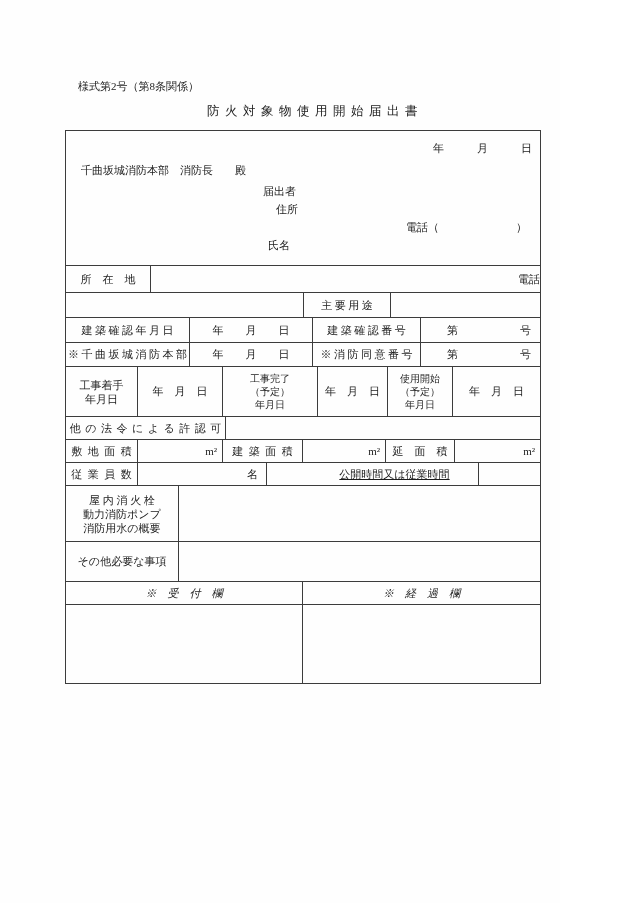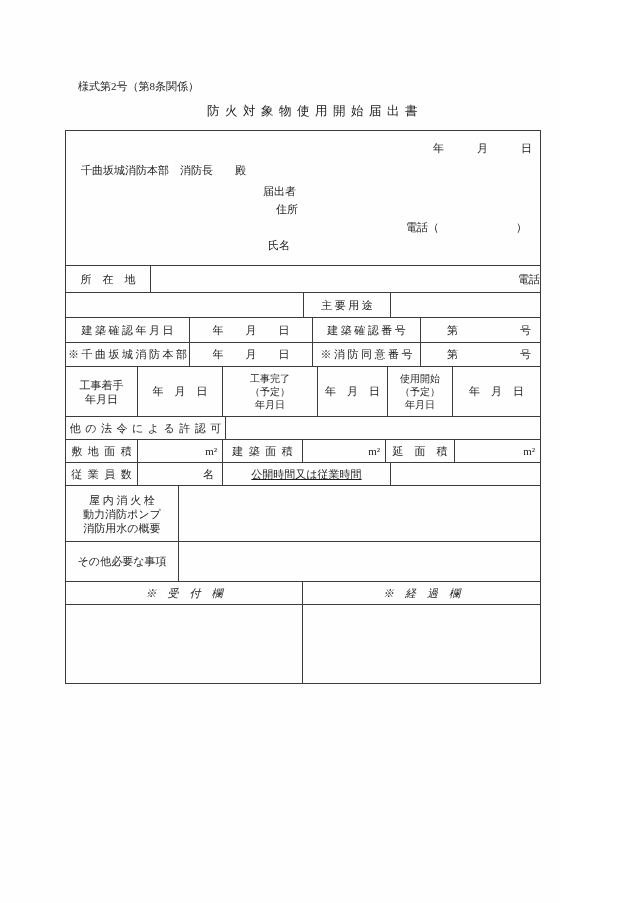--- a/index.html
+++ b/index.html
@@ -115,21 +115,21 @@
 
     <div class="row" style="height:23px;">
       <div class="cell" style="width:72px;"><span class="ls5">敷地面積</span></div>
       <div class="cell right-pad" style="width:85px;padding-right:5px;">m²</div>
       <div class="cell" style="width:80px;"><span class="ls5">建築面積</span></div>
       <div class="cell right-pad" style="width:83px;padding-right:5px;">m²</div>
       <div class="cell" style="width:69px;">延　面　積</div>
       <div class="cell fill no-r right-pad" style="padding-right:5px;">m²</div>
     </div>
 
-    <div class="row" style="height:23px;">
+    <div class="row" style="height:23px;gap:44px;">
       <div class="cell" style="width:72px;"><span class="ls5">従業員数</span></div>
       <div class="cell right-pad" style="width:85px;padding-right:8px;">名</div>
       <div class="cell" style="width:168px;text-decoration:underline;">公開時間又は従業時間</div>
       <div class="cell fill no-r"></div>
     </div>
 
     <div class="row" style="height:56px;">
       <div class="cell pre" style="width:113px;">屋 内 消 火 栓
 動力消防ポンプ
 消防用水の概要</div>

